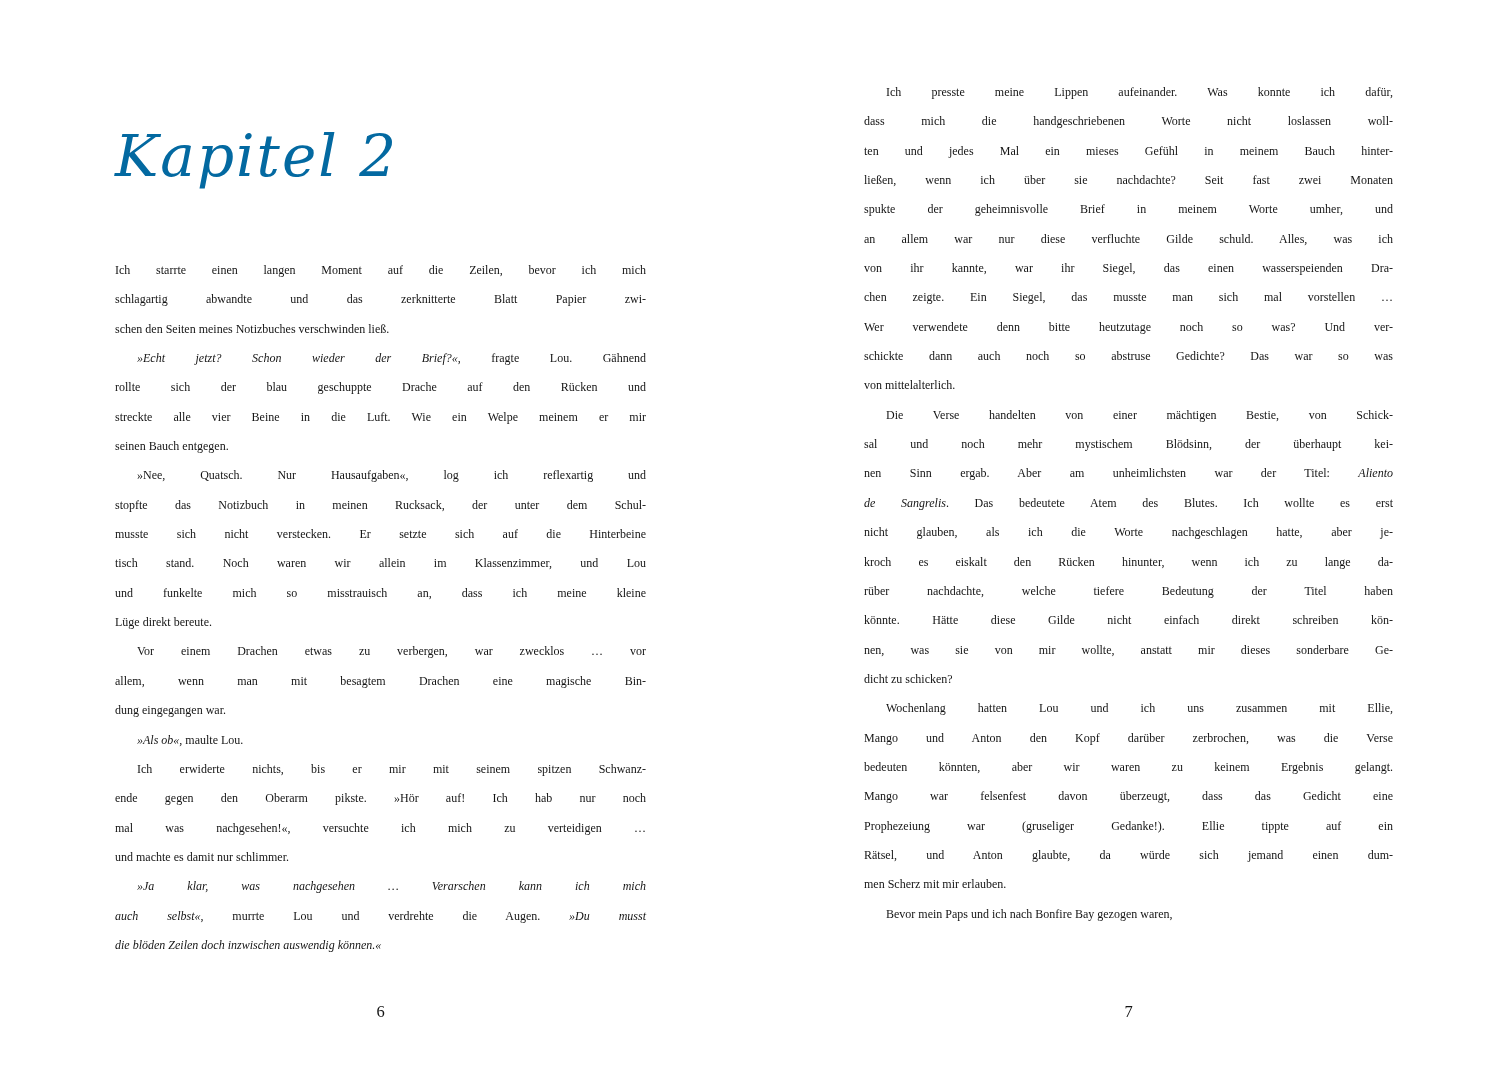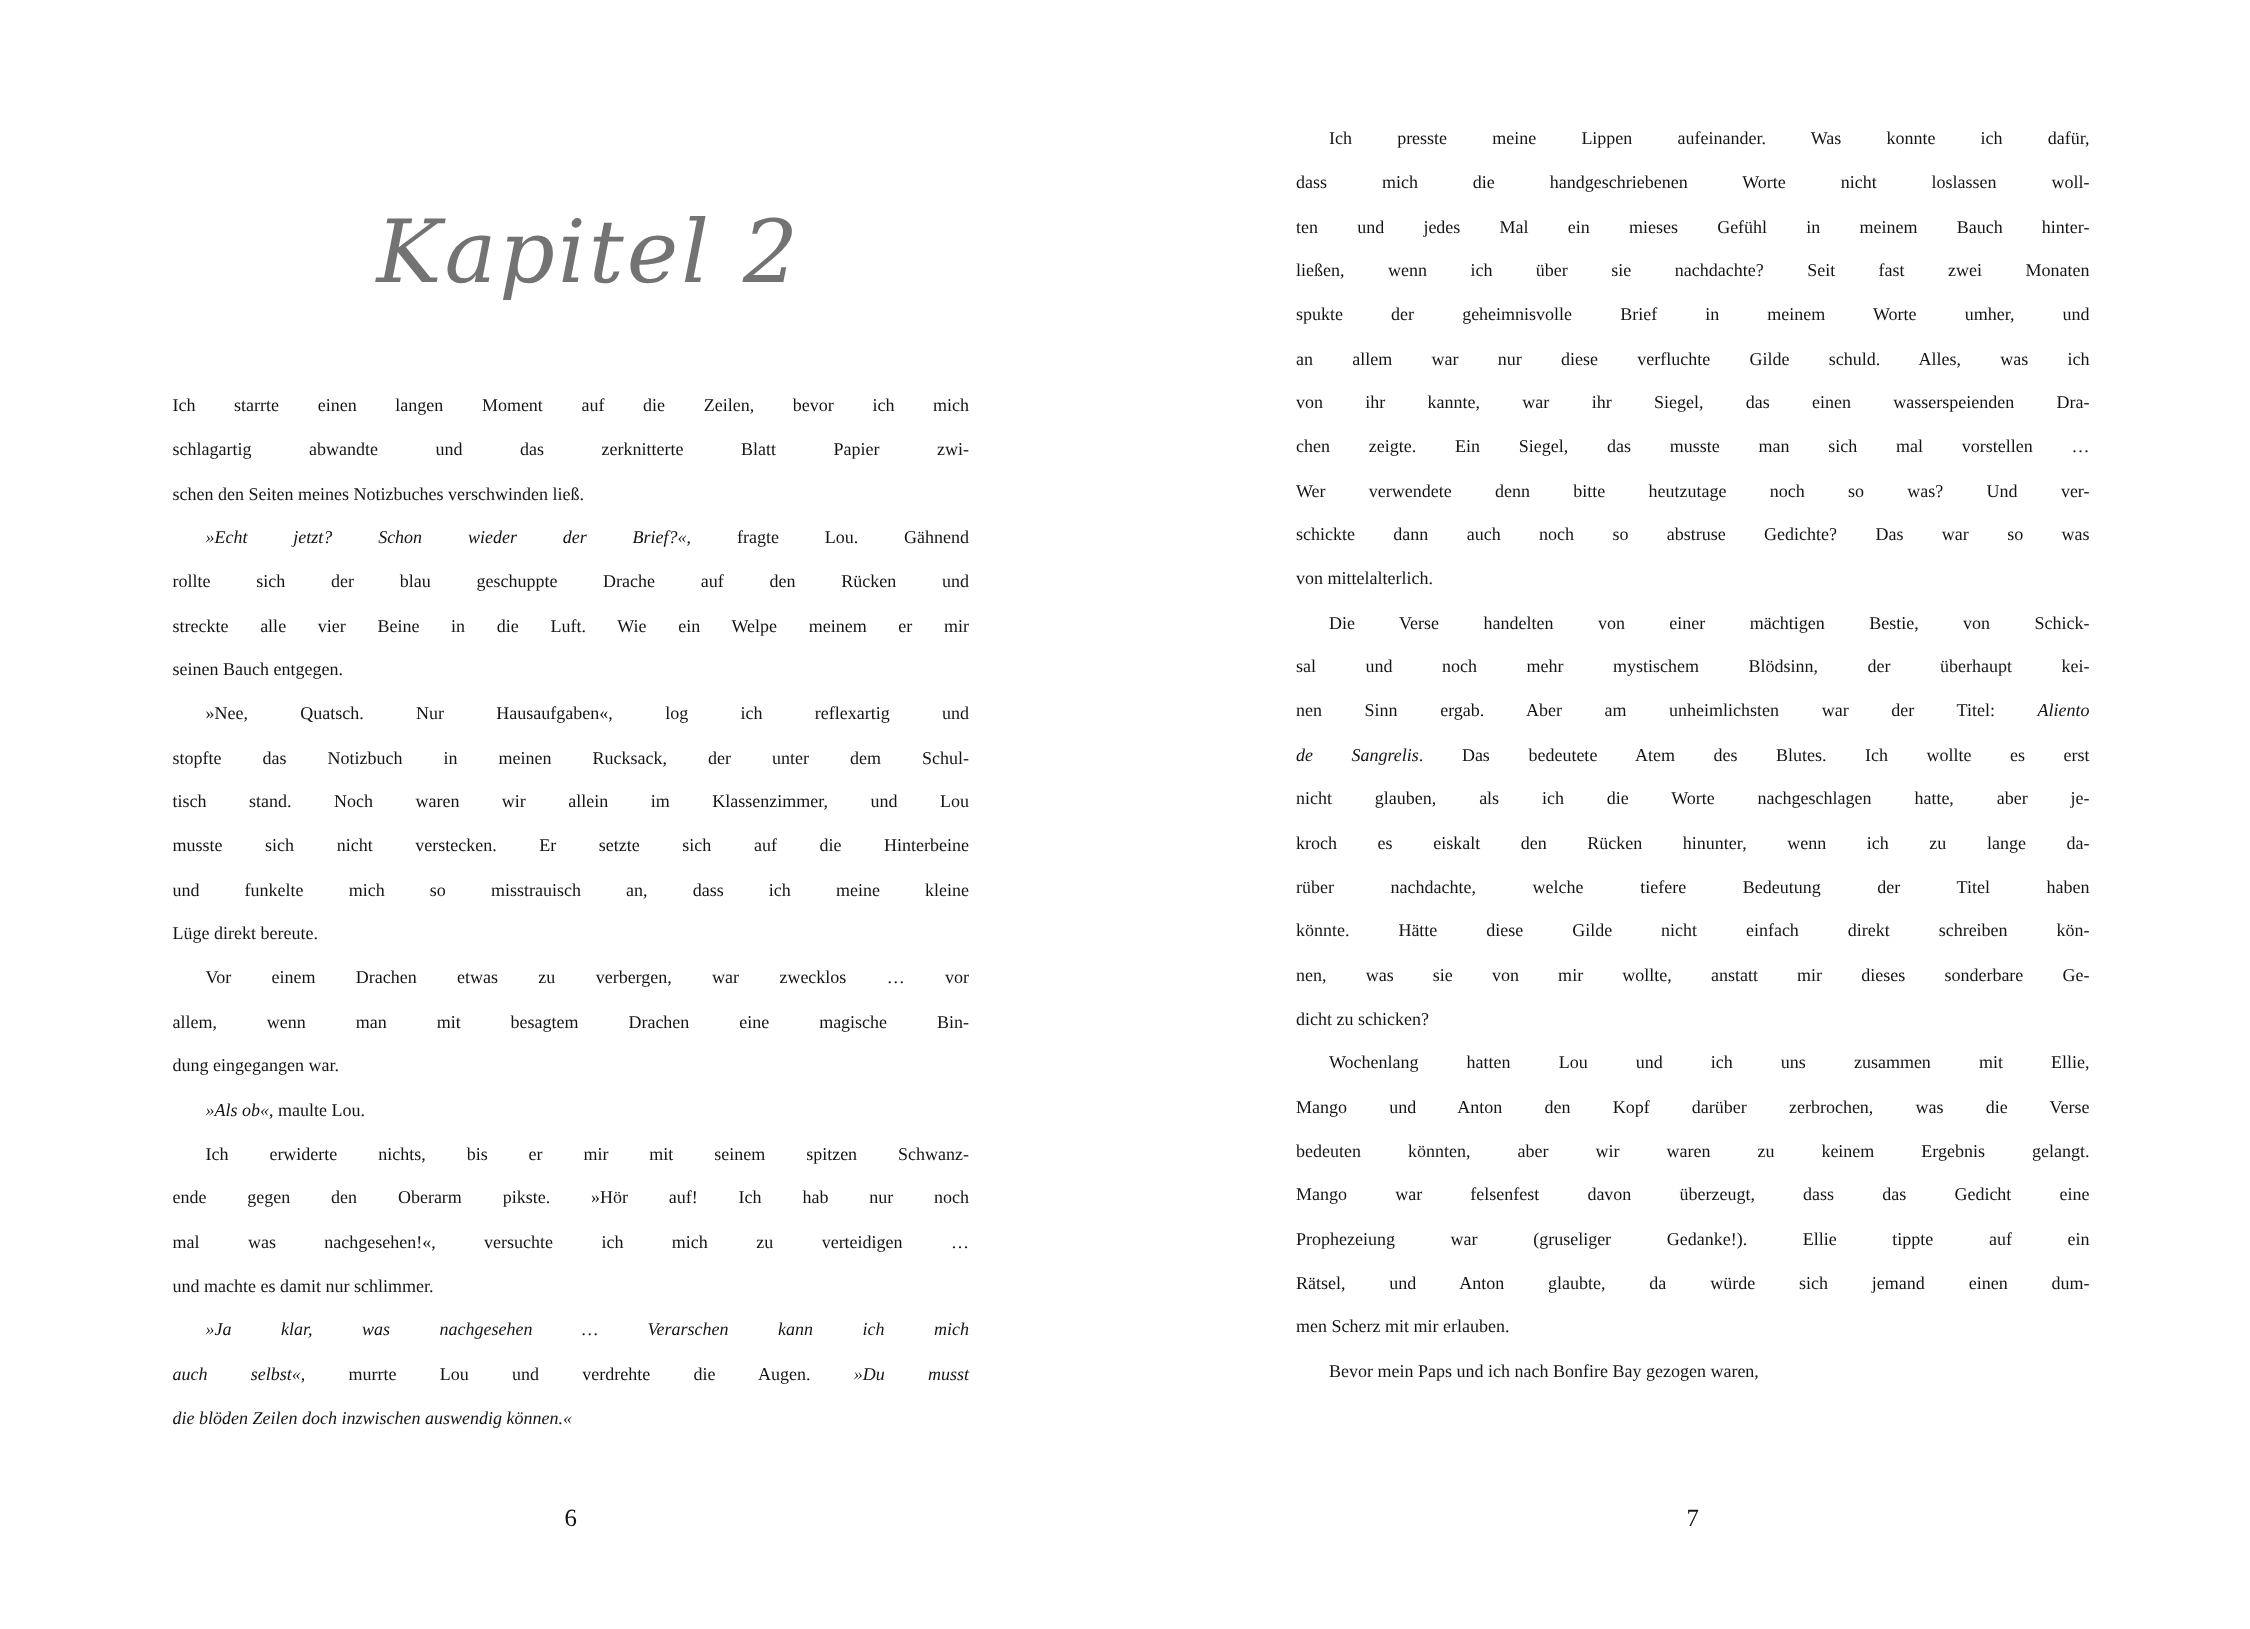--- a/index.html
+++ b/index.html
@@ -11,28 +11,27 @@
     color: #141414;
     overflow: hidden;
   }
   .page { position: absolute; top: 0; height: 1086px; }
   .page-left  { left: 115px; width: 531px; }
   .page-right { left: 864px; width: 529px; }
 
   .chapter-title {
     position: absolute;
     top: 122px; left: 0; width: 100%;
-    margin: 12px;
-    text-align: center;
+    margin: 0;
     font-family: "DejaVu Serif", "Liberation Serif", serif;
     font-style: italic;
     font-weight: 500;
     font-size: 58px;
     letter-spacing: 2px;
-    color: #737373;
+    color: #0369a1;
   }
 
   .body-block { position: absolute; left: 0; width: 100%; }
   .page-left  .body-block { top: 256px; }
   .page-right .body-block { top: 78px; }
 
   .line {
     font-size: 12px;
     line-height: 29.35px;
     text-align: justify;
@@ -58,22 +57,22 @@
   <div class="body-block">
       <div class="line"><span>Ich starrte einen langen Moment auf die Zeilen, bevor ich mich</span></div>
       <div class="line"><span>schlagartig abwandte und das zerknitterte Blatt Papier zwi-</span></div>
       <div class="line last"><span>schen den Seiten meines Notizbuches verschwinden ließ.</span></div>
       <div class="line indent"><span class="it">»Echt jetzt? Schon wieder der Brief?«</span><span>, fragte Lou. Gähnend</span></div>
       <div class="line"><span>rollte sich der blau geschuppte Drache auf den Rücken und</span></div>
       <div class="line"><span>streckte alle vier Beine in die Luft. Wie ein Welpe meinem er mir</span></div>
       <div class="line last"><span>seinen Bauch entgegen.</span></div>
       <div class="line indent"><span>»Nee, Quatsch. Nur Hausaufgaben«, log ich reflexartig und</span></div>
       <div class="line"><span>stopfte das Notizbuch in meinen Rucksack, der unter dem Schul-</span></div>
+      <div class="line"><span>musste sich nicht verstecken. Er setzte sich auf die Hinterbeine</span></div>
       <div class="line"><span>tisch stand. Noch waren wir allein im Klassenzimmer, und Lou</span></div>
-      <div class="line"><span>musste sich nicht verstecken. Er setzte sich auf die Hinterbeine</span></div>
       <div class="line"><span>und funkelte mich so misstrauisch an, dass ich meine kleine</span></div>
       <div class="line last"><span>Lüge direkt bereute.</span></div>
       <div class="line indent"><span>Vor einem Drachen etwas zu verbergen, war zwecklos … vor</span></div>
       <div class="line"><span>allem, wenn man mit besagtem Drachen eine magische Bin-</span></div>
       <div class="line last"><span>dung eingegangen war.</span></div>
       <div class="line last indent"><span class="it">»Als ob«</span><span>, maulte Lou.</span></div>
       <div class="line indent"><span>Ich erwiderte nichts, bis er mir mit seinem spitzen Schwanz-</span></div>
       <div class="line"><span>ende gegen den Oberarm pikste. »Hör auf! Ich hab nur noch</span></div>
       <div class="line"><span>mal was nachgesehen!«, versuchte ich mich zu verteidigen …</span></div>
       <div class="line last"><span>und machte es damit nur schlimmer.</span></div>

